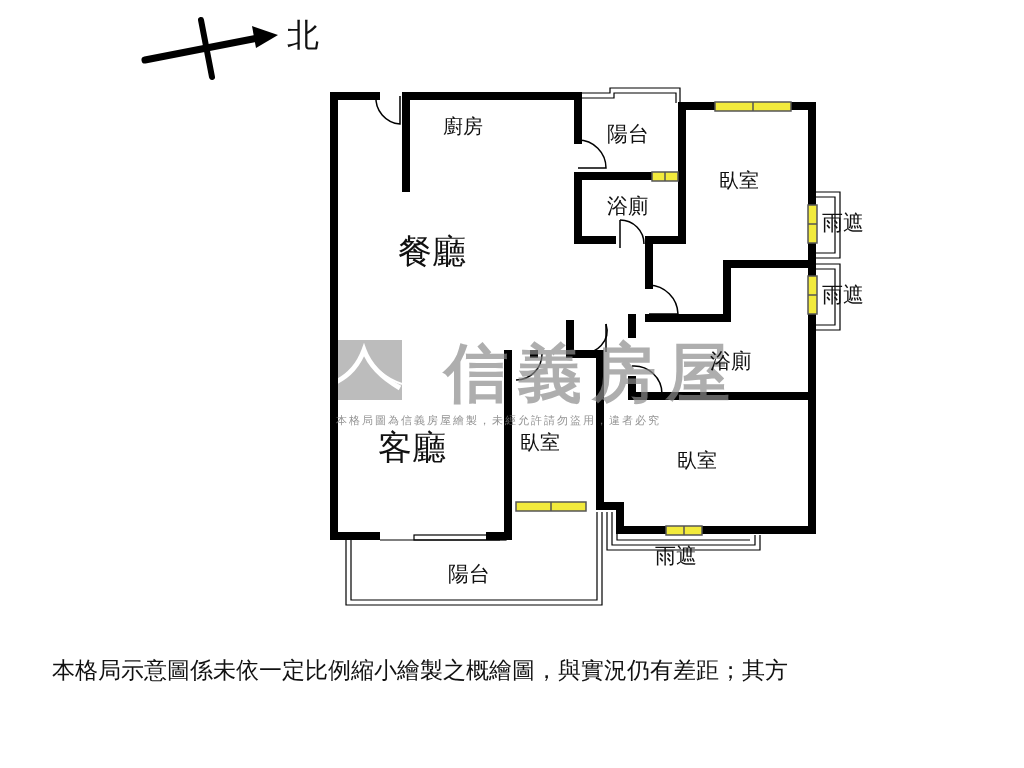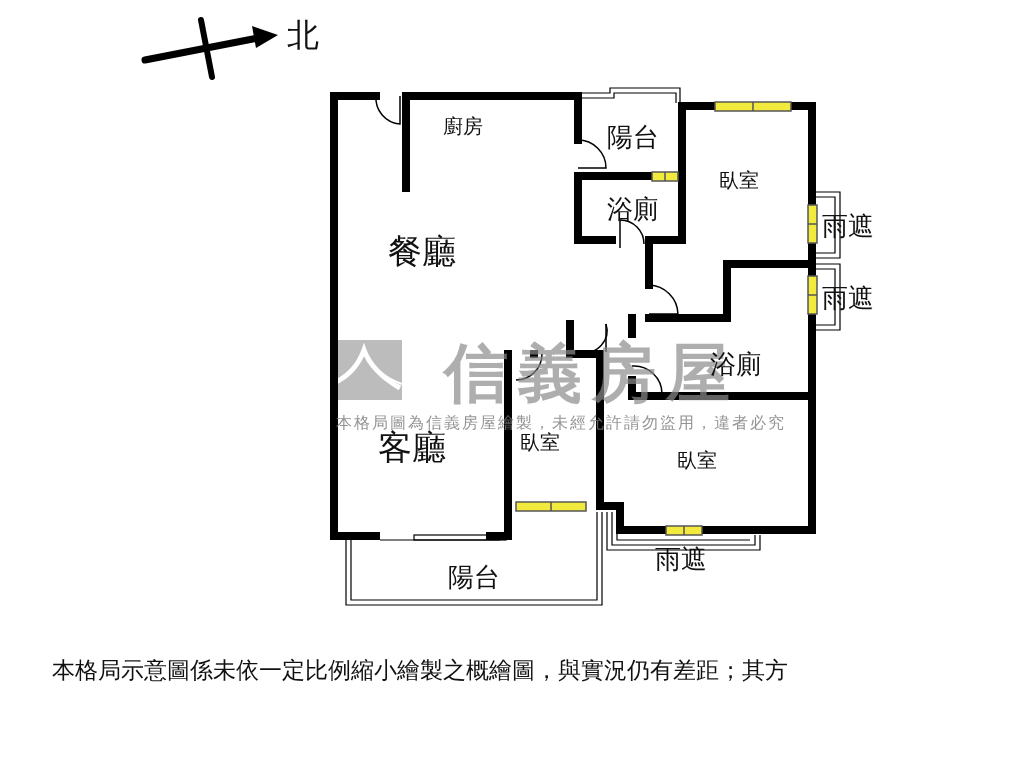--- a/index.html
+++ b/index.html
@@ -1,24 +1,24 @@
 <!DOCTYPE html>
 <html><head>
 <meta charset="utf-8">
 <style>
   html, body { margin:0; padding:0; background:#ffffff; }
   body { width:1024px; height:768px; position:relative; overflow:hidden; font-family:"DejaVu Serif", serif; }
   #plan { position:absolute; left:0; top:0; width:1024px; height:768px; }
   .room-label { position:absolute; color:#111; font-family:"DejaVu Serif", serif; white-space:nowrap; line-height:1; }
   .lg { font-size:34px; }
   .md { font-size:20px; }
-  .sm { font-size:26px; }
+  .sm { font-size:21px; }
   .compass-label { position:absolute; left:287px; top:14px; font-size:32px; font-family:"DejaVu Serif", serif; color:#111; }
   .wm-text { position:absolute; left:444px; top:330px; font-size:64px; font-family:"DejaVu Sans", sans-serif; color:rgba(140,140,140,0.7); letter-spacing:10px; font-weight:bold; }
-  .wm-sub { position:absolute; left:336px; top:413px; font-size:16px; font-family:Liberation Sans, sans-serif; color:rgba(120,120,120,0.8); letter-spacing:2px; }
+  .wm-sub { position:absolute; left:336px; top:413px; font-size:11px; font-family:Liberation Sans, sans-serif; color:rgba(120,120,120,0.8); letter-spacing:2px; }
   .disclaimer { position:absolute; left:52px; top:656px; width:940px; font-size:23px; line-height:29px; font-family:Liberation Serif, serif; color:#111; }
   .disclaimer div { white-space:nowrap; }
 </style>
 </head>
 <body>
 
 <svg id="plan" viewBox="0 0 1024 768" xmlns="http://www.w3.org/2000/svg">
 
   <g>
     <line x1="145" y1="60" x2="258" y2="38" stroke="#000" stroke-width="7" stroke-linecap="round"></line>
@@ -106,21 +106,21 @@
     <path d="M542,354 A26,26 0 0 1 516,380"></path>
   </g>
 </svg>
 
 <div class="wm-text">信義房屋</div>
 <div class="wm-sub">本格局圖為信義房屋繪製，未經允許請勿盜用，違者必究</div>
 
 <div class="compass-label">北</div>
 
 <div class="room-label md" style="left:443px;top:116px;">廚房</div>
-<div class="room-label lg" style="left:388px;top:234px;">餐廳</div>
+<div class="room-label lg" style="left:398px;top:234px;">餐廳</div>
 <div class="room-label sm" style="left:607px;top:124px;">陽台</div>
 <div class="room-label sm" style="left:607px;top:196px;">浴廁</div>
 <div class="room-label md" style="left:719px;top:170px;">臥室</div>
 <div class="room-label sm" style="left:822px;top:213px;">雨遮</div>
 <div class="room-label sm" style="left:822px;top:285px;">雨遮</div>
 <div class="room-label sm" style="left:710px;top:351px;">浴廁</div>
 <div class="room-label lg" style="left:378px;top:430px;text-align:center;">客廳</div>
 <div class="room-label md" style="left:520px;top:432px;">臥室</div>
 <div class="room-label md" style="left:677px;top:450px;">臥室</div>
 <div class="room-label sm" style="left:655px;top:546px;">雨遮</div>

